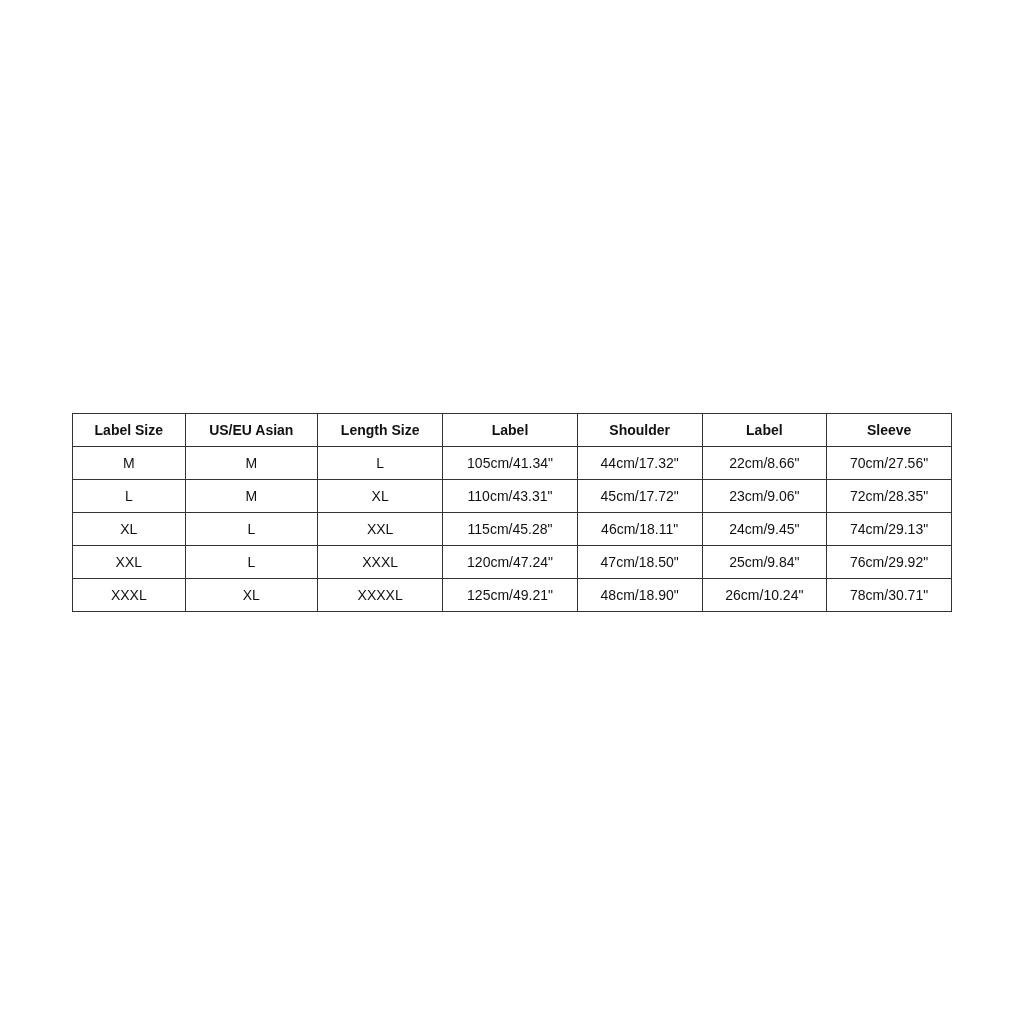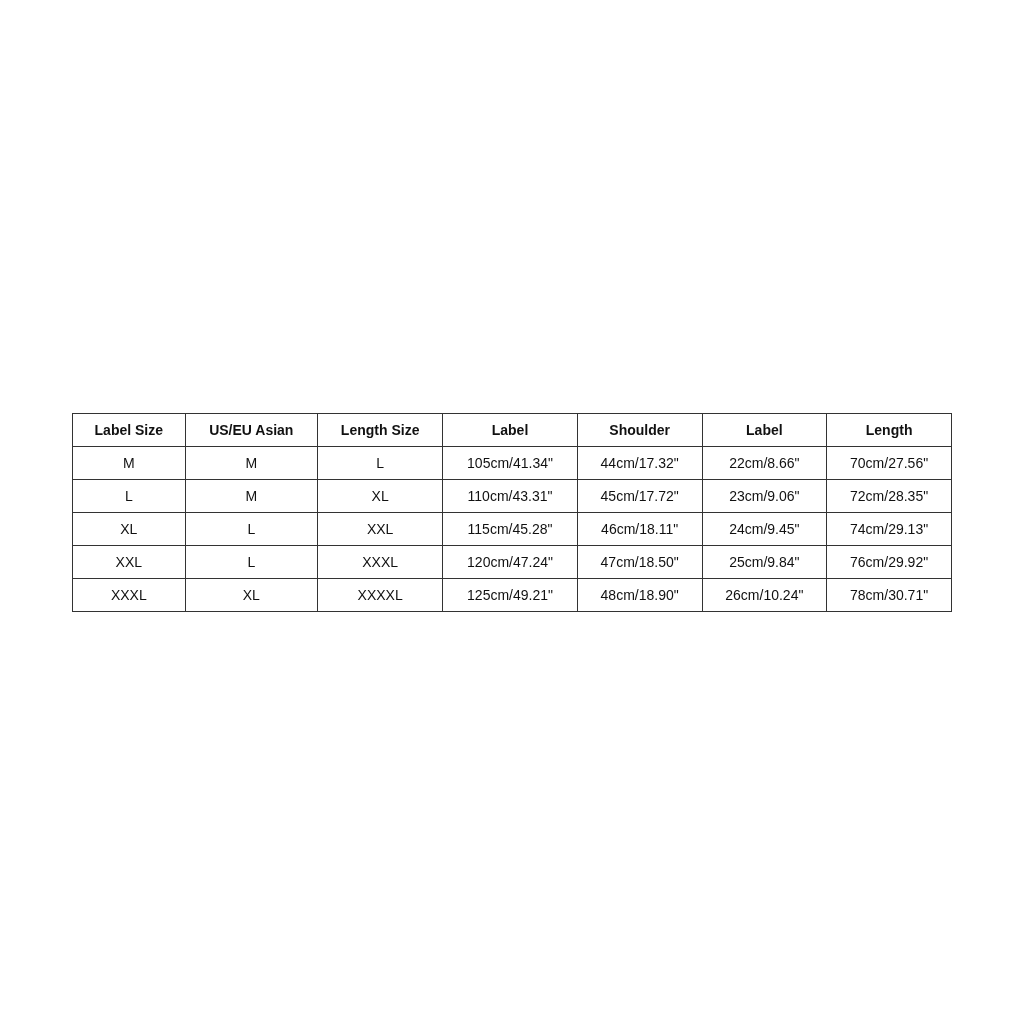--- a/index.html
+++ b/index.html
@@ -56,21 +56,21 @@
 <div class="table-container">
   <table>
     <thead>
       <tr>
         <th>Label Size</th>
         <th>US/EU Asian</th>
         <th>Length Size</th>
         <th>Label</th>
         <th>Shoulder</th>
         <th>Label</th>
-        <th>Length</th>
+        <th>Sleeve</th>
       </tr>
     </thead>
     <tbody id="table-body">
     <tr>
           <td>M</td>
           <td>M</td>
           <td>L</td>
           <td>105cm/41.34"</td>
           <td>44cm/17.32"</td>
           <td>22cm/8.66"</td>

